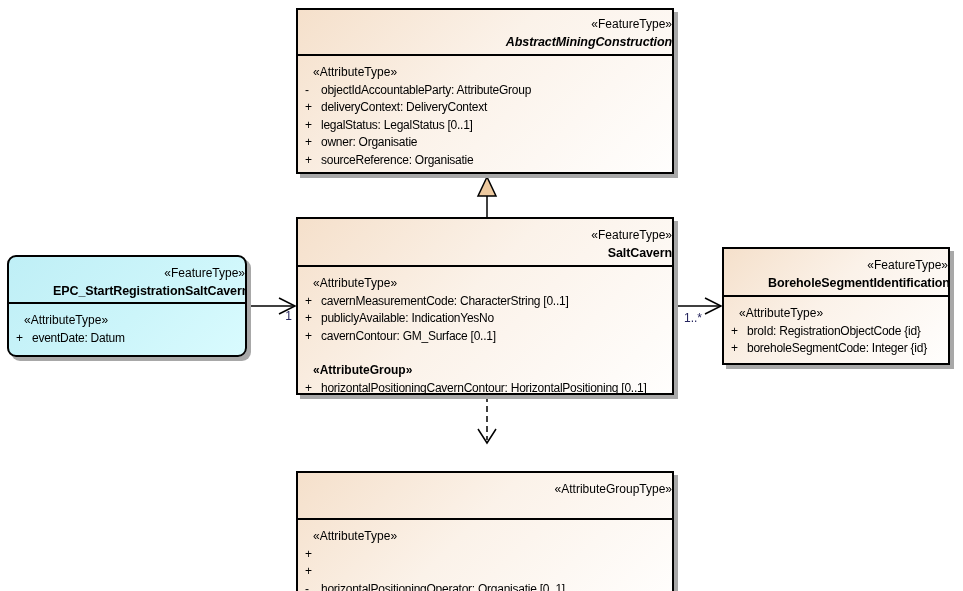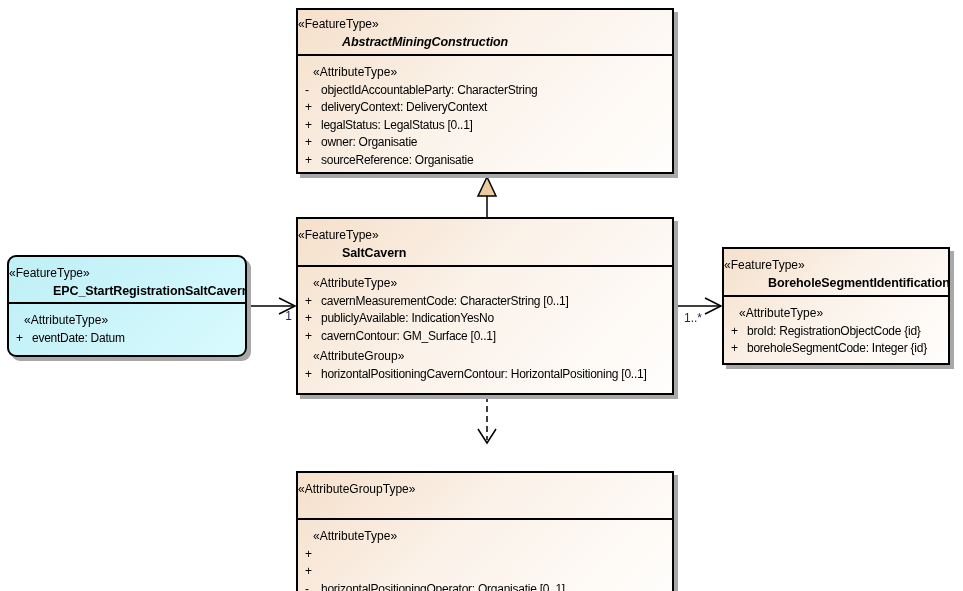--- a/index.html
+++ b/index.html
@@ -12,30 +12,30 @@
     position:absolute;box-sizing:border-box;z-index:1;
     border:2px solid #000000;
     background:linear-gradient(135deg,#F5E0CB 0%,#FBF2E9 45%,#FFFEFD 100%);
     box-shadow:4px 4px 0 0 #A8A8A8;
     font-size:12px;line-height:17.5px;
   }
   .uml-box.cyan{
     background:linear-gradient(135deg,#BFEFF6 0%,#CCF5FA 55%,#D9FBFE 100%);
     border-radius:9px;border-width:2px;
   }
-  .box-header{box-sizing:border-box;text-align:left;padding-top:5px;line-height:18px;overflow:hidden;}
+  .box-header{box-sizing:border-box;text-align:right;padding-top:5px;line-height:18px;overflow:hidden;}
   .stereo{font-size:12px;}
   .cls-name{font-weight:bold;font-size:12.5px;letter-spacing:-0.1px;margin-left:44px;}
   .abstract .cls-name{font-style:italic;}
   .box-body{border-top:2px solid #000000;padding-top:8px;overflow:hidden;}
   .attr-stereo{padding-left:15px;white-space:nowrap;}
   .attr-row{display:flex;white-space:nowrap;}
   .attr-vis{flex:0 0 23px;padding-left:7px;box-sizing:border-box;}
   .attr-text{letter-spacing:-0.25px;}
-  .group-stereo{margin-top:3px;}
+  .group-stereo{margin-top:17px;font-weight:bold;}
   .mult{position:absolute;z-index:2;font-size:12px;color:#26265E;white-space:nowrap;}
 </style>
 </head>
 <body>
 
 <div class="canvas">
 
   <svg class="connector-layer" width="963" height="591" viewBox="0 0 963 591">
 
     <g>
@@ -64,21 +64,21 @@
 
   <div class="uml-box abstract" style="left:296px;top:8px;width:378px;height:166px;">
     <div class="box-header" style="height:44px;">
       <div class="stereo">«FeatureType»</div>
       <div class="cls-name">AbstractMiningConstruction</div>
     </div>
     <div class="box-body">
       <div class="attr-stereo">«AttributeType»</div>
       <div class="attr-row">
         <span class="attr-vis">-</span>
-        <span class="attr-text">objectIdAccountableParty: CharacterString</span>
+        <span class="attr-text">objectIdAccountableParty: AttributeGroup</span>
       </div>
       <div class="attr-row">
         <span class="attr-vis">+</span>
         <span class="attr-text">deliveryContext: DeliveryContext</span>
       </div>
       <div class="attr-row">
         <span class="attr-vis">+</span>
         <span class="attr-text">legalStatus: LegalStatus [0..1]</span>
       </div>
       <div class="attr-row">

